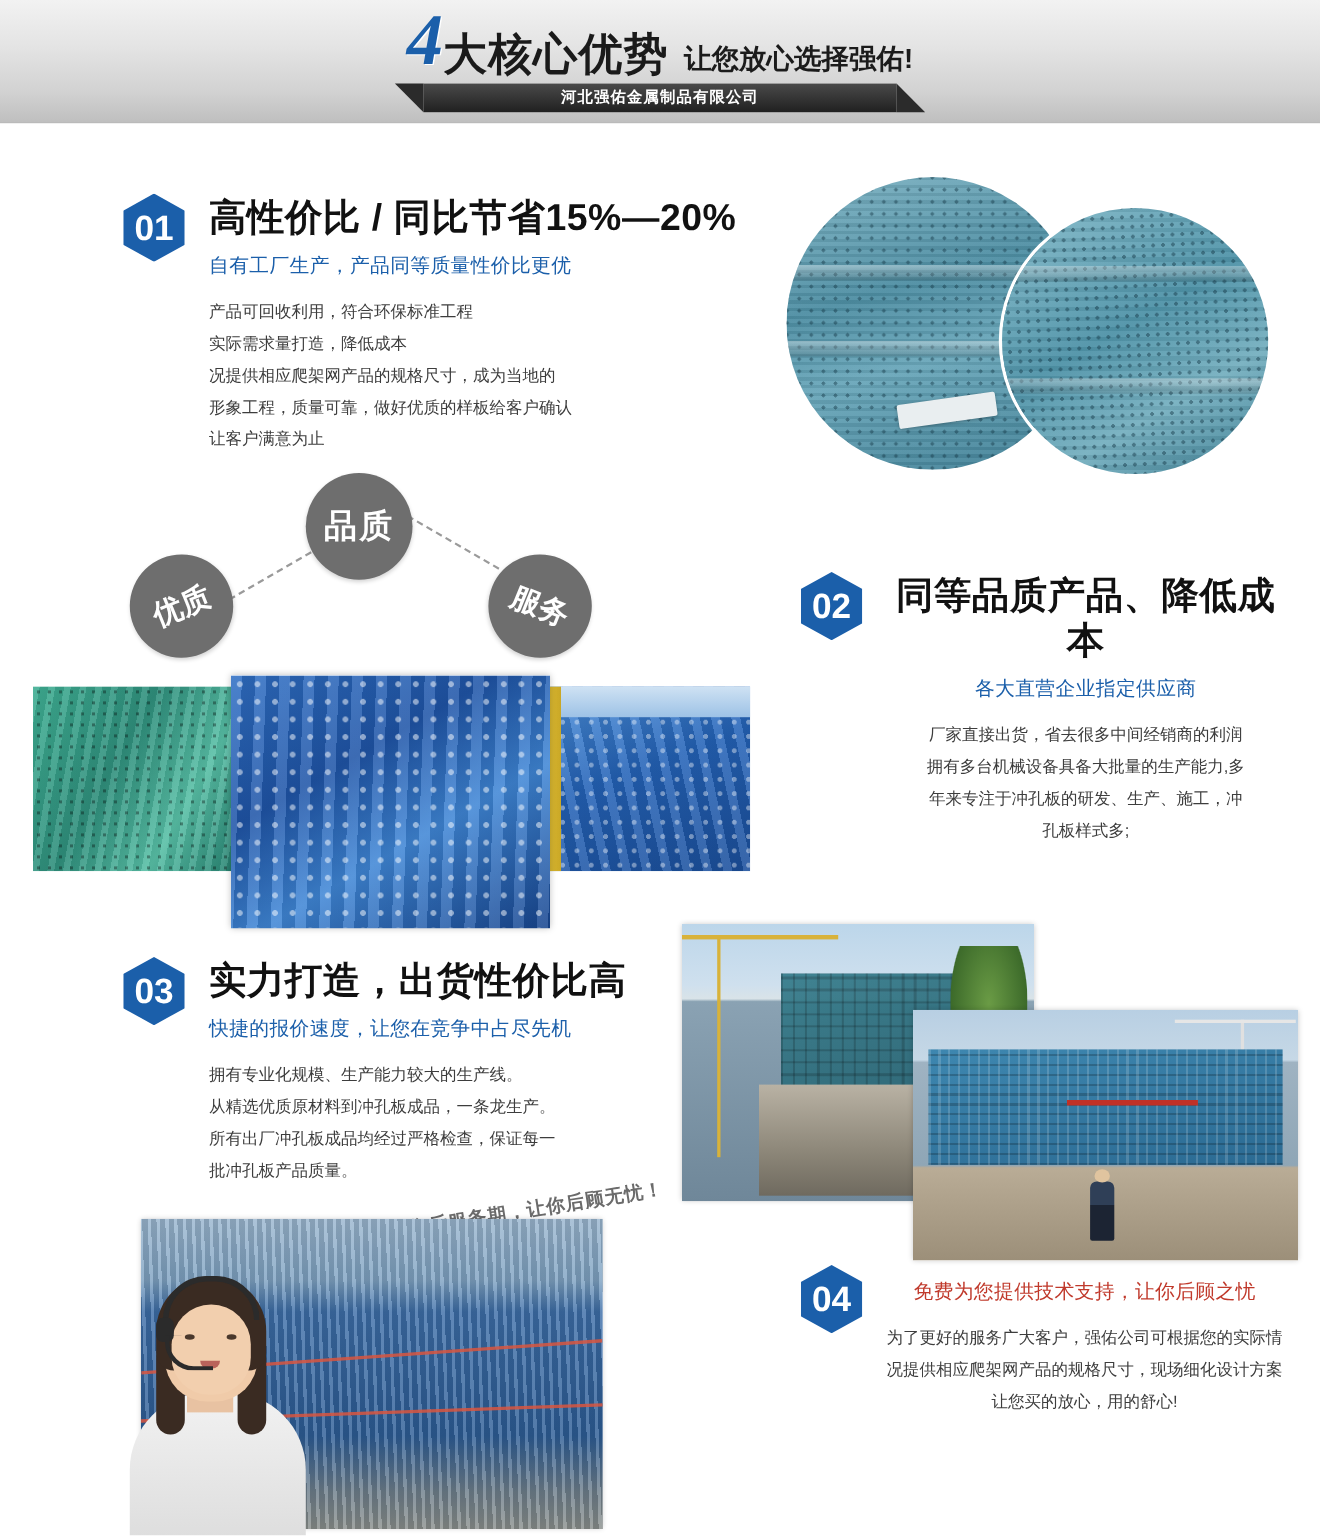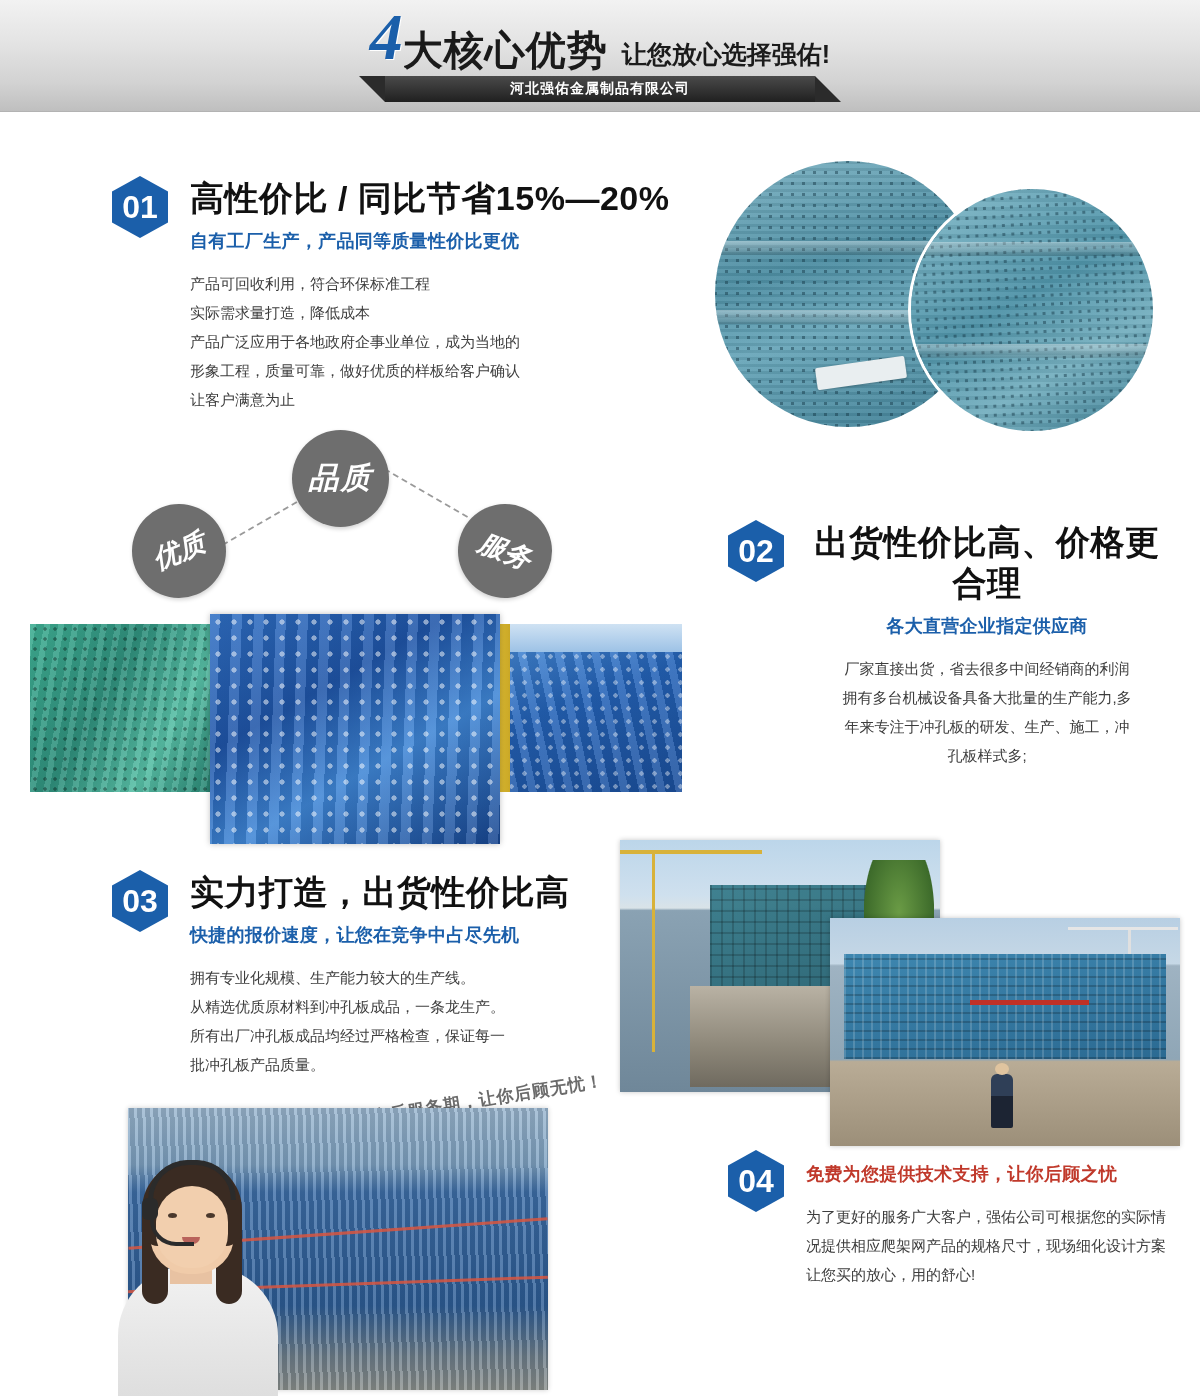--- a/index.html
+++ b/index.html
@@ -72,21 +72,21 @@
   }
   .badge .hex span {
     color: #ffffff; font-size: 32px; font-weight: bold;
     font-family: "Liberation Sans", sans-serif;
   }
   .blk-title {
     font-size: 34px; font-weight: bold; color: #111111; line-height: 1.2;
     letter-spacing: 0.5px;
   }
   .blk-subtitle {
-    font-size: 18px; font-weight: bold; color: #1b5faa; line-height: 1.3;
+    font-size: 18px; font-weight: normal; color: #1b5faa; line-height: 1.3;
     margin-top: 11px; letter-spacing: 0.3px;
   }
   .blk-body {
     font-size: 15px; color: #3d3d3d; line-height: 29px; margin-top: 16px;
   }
   .blk-body div { white-space: nowrap; }
 
   
   .sec01 { position: absolute; left: 112px; top: 176px; width: 560px; }
   .sec01 .row { display: flex; align-items: flex-start; }
@@ -128,21 +128,21 @@
     position: absolute; left: -5%; width: 110%; height: 14px;
     background: linear-gradient(to bottom, rgba(255,255,255,0.35), rgba(0,0,0,0.12));
   }
   .white-strip {
     position: absolute; left: 38%; bottom: 16%; width: 90px; height: 22px;
     background: #e9eef0; transform: rotate(-8deg); border-radius: 2px;
     box-shadow: 0 1px 3px rgba(0,0,0,0.25);
   }
 
   
-  .quality { position: absolute; left: 120px; top: 430px; width: 520px; height: 185px; font-style: italic; }
+  .quality { position: absolute; left: 106px; top: 430px; width: 520px; height: 185px; }
   .qcirc {
     position: absolute; border-radius: 50%;
     background: #6e6e6e;
     display: flex; align-items: center; justify-content: center;
     color: #ffffff; font-weight: bold;
     box-shadow: 0 2px 4px rgba(0,0,0,0.18);
   }
   .q-top { left: 172px; top: 0; width: 97px; height: 97px; font-size: 30px; letter-spacing: 2px; }
   .q-left { left: 12px; top: 74px; width: 94px; height: 94px; font-size: 27px; transform: rotate(-22deg); }
   .q-right { left: 338px; top: 74px; width: 94px; height: 94px; font-size: 27px; transform: rotate(22deg); }
@@ -342,21 +342,21 @@
   }
   .svc-caption {
     position: absolute; left: 206px; top: -28px; width: 400px;
     font-size: 17px; font-weight: bold; color: #6b6b6b;
     transform: rotate(-9deg); letter-spacing: 1px;
     white-space: nowrap;
   }
 
   
   .sec04 { position: absolute; left: 728px; top: 1150px; width: 440px; }
-  .sec04 .row { display: flex; align-items: flex-start; }
+  .sec04 .row { display: flex; align-items: flex-start; text-align: center; }
   .sec04 .txt { margin-left: 22px; padding-top: 2px; }
   .sec04 .blk-subtitle { color: #c0392b; }
 </style>
 </head>
 <body>
 
 <div class="page">
 
   <div class="header">
     <div class="hdr-inner">
@@ -377,21 +377,21 @@
         <div class="hex">
           <span>01</span>
         </div>
       </div>
       <div class="txt">
         <div class="blk-title">高性价比 / 同比节省15%—20%</div>
         <div class="blk-subtitle">自有工厂生产，产品同等质量性价比更优</div>
         <div class="blk-body">
           <div>产品可回收利用，符合环保标准工程</div>
           <div>实际需求量打造，降低成本</div>
-          <div>产品广泛应用于各地政府企事业单位，成为当地的</div>
+          <div>况提供相应爬架网产品的规格尺寸，成为当地的</div>
           <div>形象工程，质量可靠，做好优质的样板给客户确认</div>
           <div>让客户满意为止</div>
         </div>
       </div>
     </div>
   </div>
 
   <div class="circles">
     <div class="circ circ-a">
       <div class="perf perfA"></div>
@@ -437,21 +437,21 @@
   </div>
 
   <div class="sec02">
     <div class="row">
       <div class="badge">
         <div class="hex">
           <span>02</span>
         </div>
       </div>
       <div class="txt">
-        <div class="blk-title">出货性价比高、价格更合理</div>
+        <div class="blk-title">同等品质产品、降低成本</div>
         <div class="blk-subtitle">各大直营企业指定供应商</div>
         <div class="blk-body">
           <div>厂家直接出货，省去很多中间经销商的利润</div>
           <div>拥有多台机械设备具备大批量的生产能力,多</div>
           <div>年来专注于冲孔板的研发、生产、施工，冲</div>
           <div>孔板样式多;</div>
         </div>
       </div>
     </div>
   </div>

